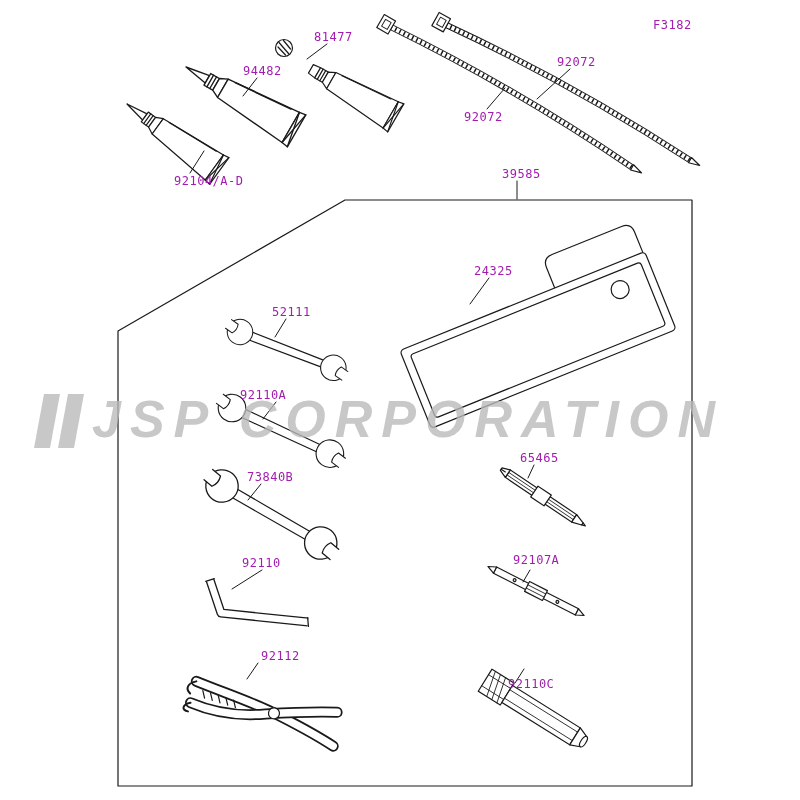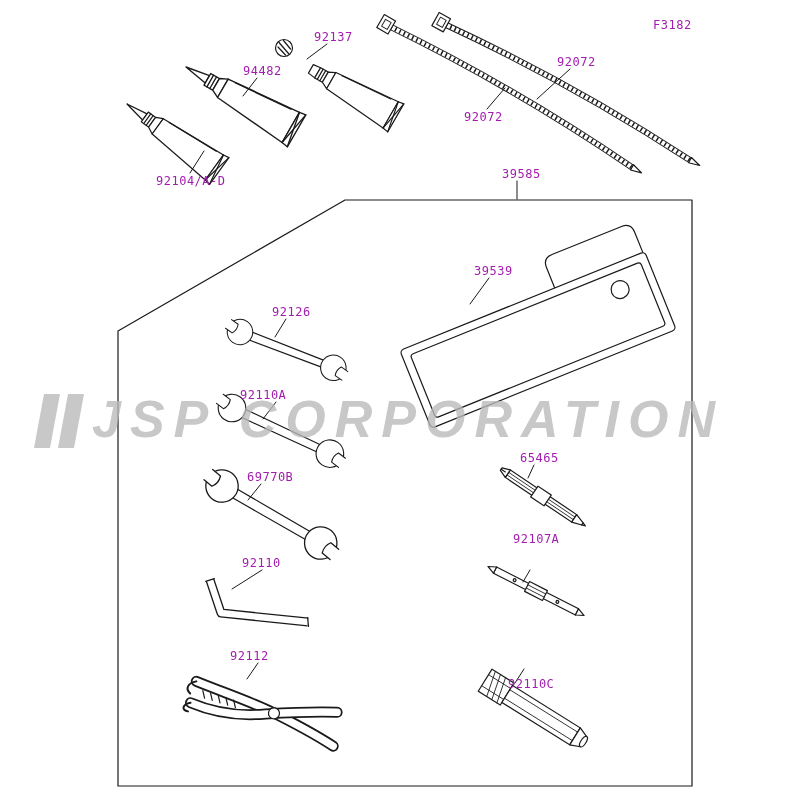--- a/index.html
+++ b/index.html
@@ -200,29 +200,29 @@
 
   <div class="watermark">
     <svg class="wm-logo" viewBox="0 0 54 54">
       <path d="M10,0 L26,0 L16,54 L0,54 Z" fill="#b9b9b9"></path>
       <path d="M34,0 L50,0 L40,54 L24,54 Z" fill="#b9b9b9"></path>
     </svg>
     <span class="wm-text">JSP CORPORATION</span>
   </div>
 
   <div class="part-label" style="left:653px;top:18px">F3182</div>
-  <div class="part-label" style="left:314px;top:30px">92137</div>
+  <div class="part-label" style="left:314px;top:30px">81477</div>
   <div class="part-label" style="left:243px;top:64px">94482</div>
-  <div class="part-label" style="left:156px;top:174px">92104/A-D</div>
+  <div class="part-label" style="left:174px;top:174px">92104/A-D</div>
   <div class="part-label" style="left:557px;top:55px">92072</div>
   <div class="part-label" style="left:464px;top:110px">92072</div>
   <div class="part-label" style="left:502px;top:167px">39585</div>
-  <div class="part-label" style="left:474px;top:264px">39539</div>
-  <div class="part-label" style="left:272px;top:305px">92126</div>
+  <div class="part-label" style="left:474px;top:264px">24325</div>
+  <div class="part-label" style="left:272px;top:305px">52111</div>
   <div class="part-label" style="left:240px;top:388px">92110A</div>
-  <div class="part-label" style="left:247px;top:470px">69770B</div>
+  <div class="part-label" style="left:247px;top:470px">73840B</div>
   <div class="part-label" style="left:520px;top:451px">65465</div>
   <div class="part-label" style="left:242px;top:556px">92110</div>
-  <div class="part-label" style="left:513px;top:532px">92107A</div>
-  <div class="part-label" style="left:230px;top:649px">92112</div>
+  <div class="part-label" style="left:513px;top:553px">92107A</div>
+  <div class="part-label" style="left:261px;top:649px">92112</div>
   <div class="part-label" style="left:508px;top:677px">92110C</div>
 
 </div>
 
 </body></html>

